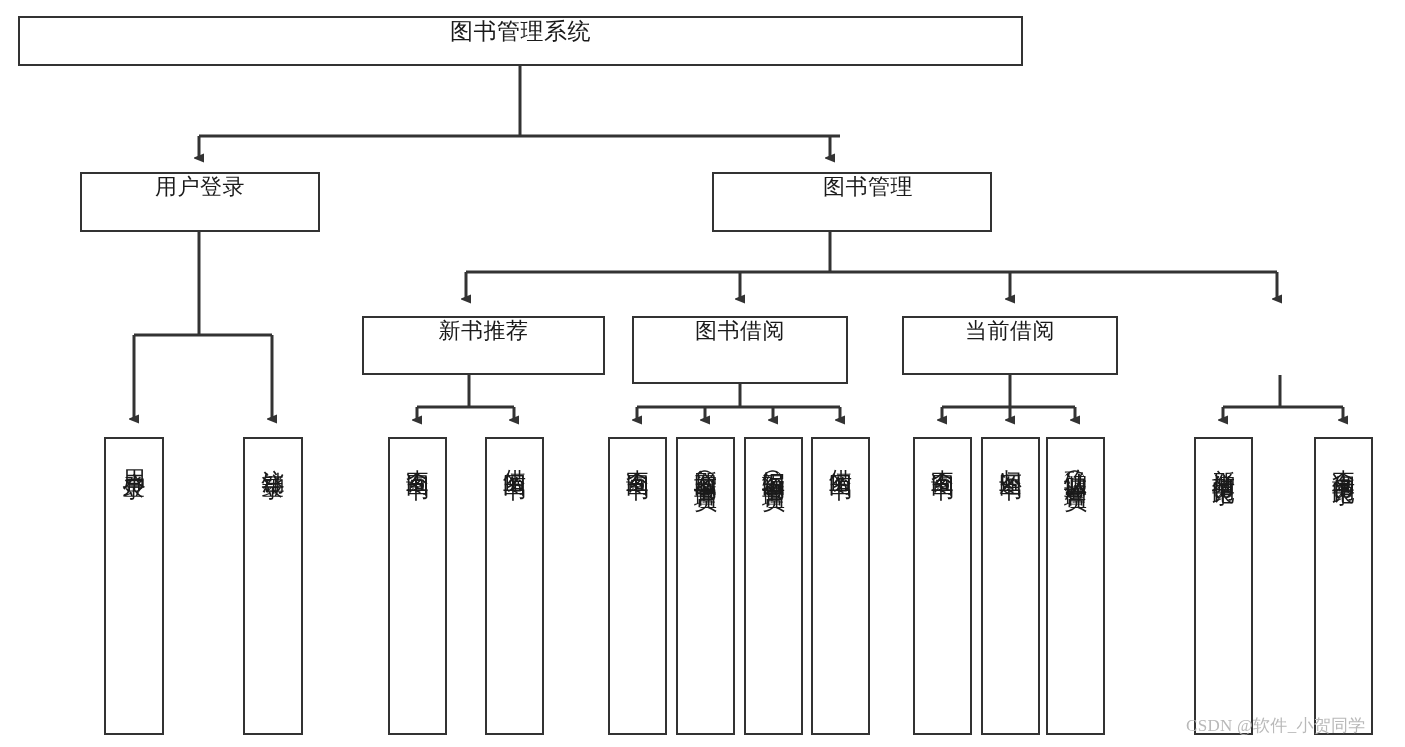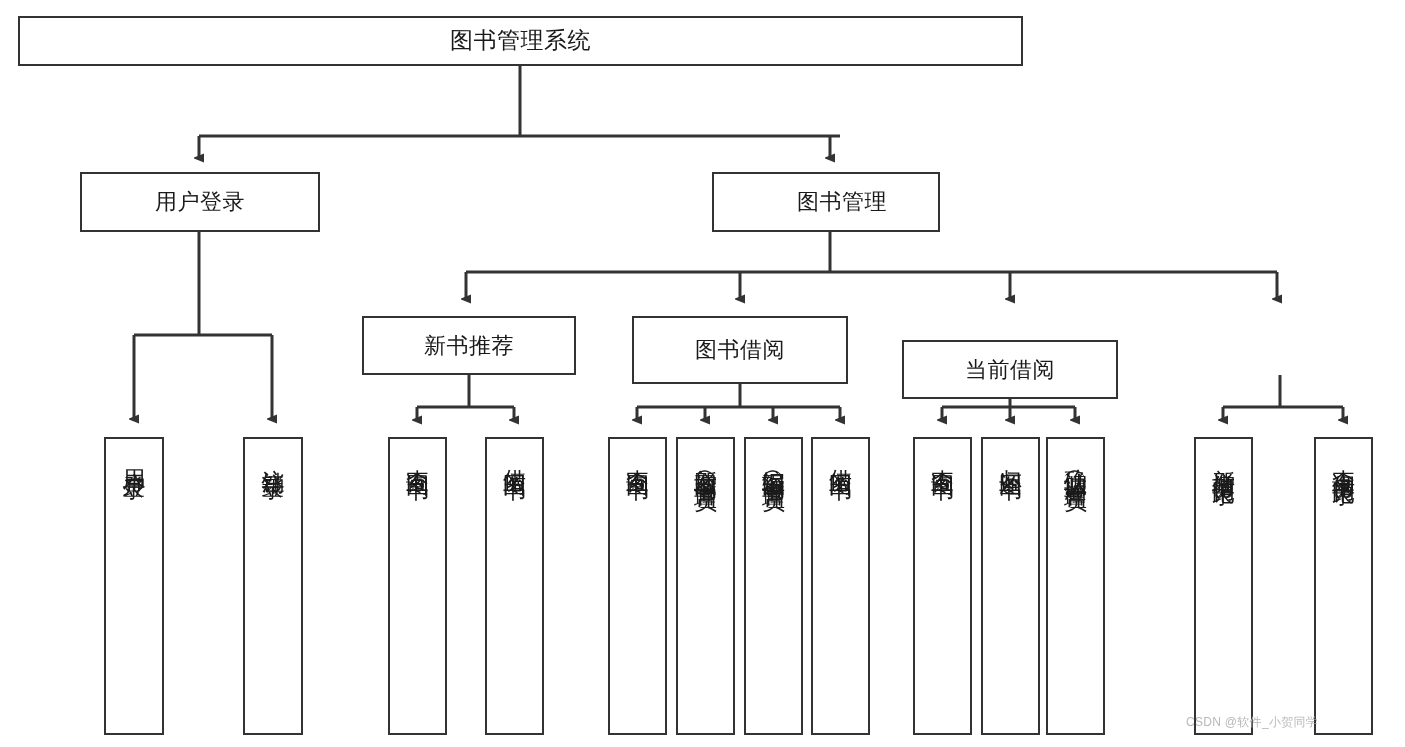--- a/index.html
+++ b/index.html
@@ -23,21 +23,20 @@
     width: 1405px;
     height: 747px;
     pointer-events: none;
   }
   .node {
     position: absolute;
     box-sizing: border-box;
     background: #ffffff;
     border: 2px solid #333333;
     display: flex;
-    align-items: center;
     justify-content: center;
   }
   .node .label {
     color: #1a1a1a;
     line-height: 1.18;
     white-space: nowrap;
   }
   .node.horizontal .label {
     font-size: 22px;
     letter-spacing: 0.5px;
@@ -57,24 +56,25 @@
     writing-mode: vertical-rl;
     text-orientation: upright;
     font-size: 23px;
     letter-spacing: 3px;
     line-height: 1;
   }
   .watermark {
     position: absolute;
     left: 1186px;
     top: 714px;
-    font-size: 12px;
+    font-size: 17px;
     color: #b9b9b9;
     white-space: nowrap;
     letter-spacing: 0.3px;
+    font-family: Liberation Serif, serif;
   }
 </style>
 </head>
 <body>
 
 <div id="canvas">
 
   <svg class="connectors" viewBox="0 0 1405 747" xmlns="http://www.w3.org/2000/svg">
     <defs>
       <marker id="arrow" markerWidth="10" markerHeight="10" refX="4.6" refY="5" orient="auto" markerUnits="userSpaceOnUse">
@@ -125,31 +125,31 @@
     </g>
   </svg>
 
   <div class="node root horizontal" style="left:18px; top:16px; width:1005px; height:50px;">
     <span class="label">图书管理系统</span>
   </div>
 
   <div class="node horizontal" style="left:80px; top:172px; width:240px; height:60px;">
     <span class="label">用户登录</span>
   </div>
-  <div class="node horizontal" style="left:712px; top:172px; width:228px; height:60px;padding-left:32px;">
+  <div class="node horizontal" style="left:712px; top:172px; width:280px; height:60px;padding-left:32px;">
     <span class="label">图书管理</span>
   </div>
 
-  <div class="node horizontal" style="left:362px; top:316px; width:214px; height:59px;">
+  <div class="node horizontal" style="left:362px; top:316px; width:243px; height:59px;">
     <span class="label">新书推荐</span>
   </div>
   <div class="node horizontal" style="left:632px; top:316px; width:216px; height:68px;">
     <span class="label">图书借阅</span>
   </div>
-  <div class="node horizontal" style="left:902px; top:316px; width:216px; height:59px;margin-top:24px;">
+  <div class="node horizontal" style="left:902px; top:316px; width:216px; height:59px;">
     <span class="label">当前借阅</span>
   </div>
 
   <div class="node vertical" style="left:104px; top:437px; width:60px; height:298px;">
     <span class="label">用户登录</span>
   </div>
   <div class="node vertical" style="left:243px; top:437px; width:60px; height:298px;">
     <span class="label">注销登录</span>
   </div>
 

